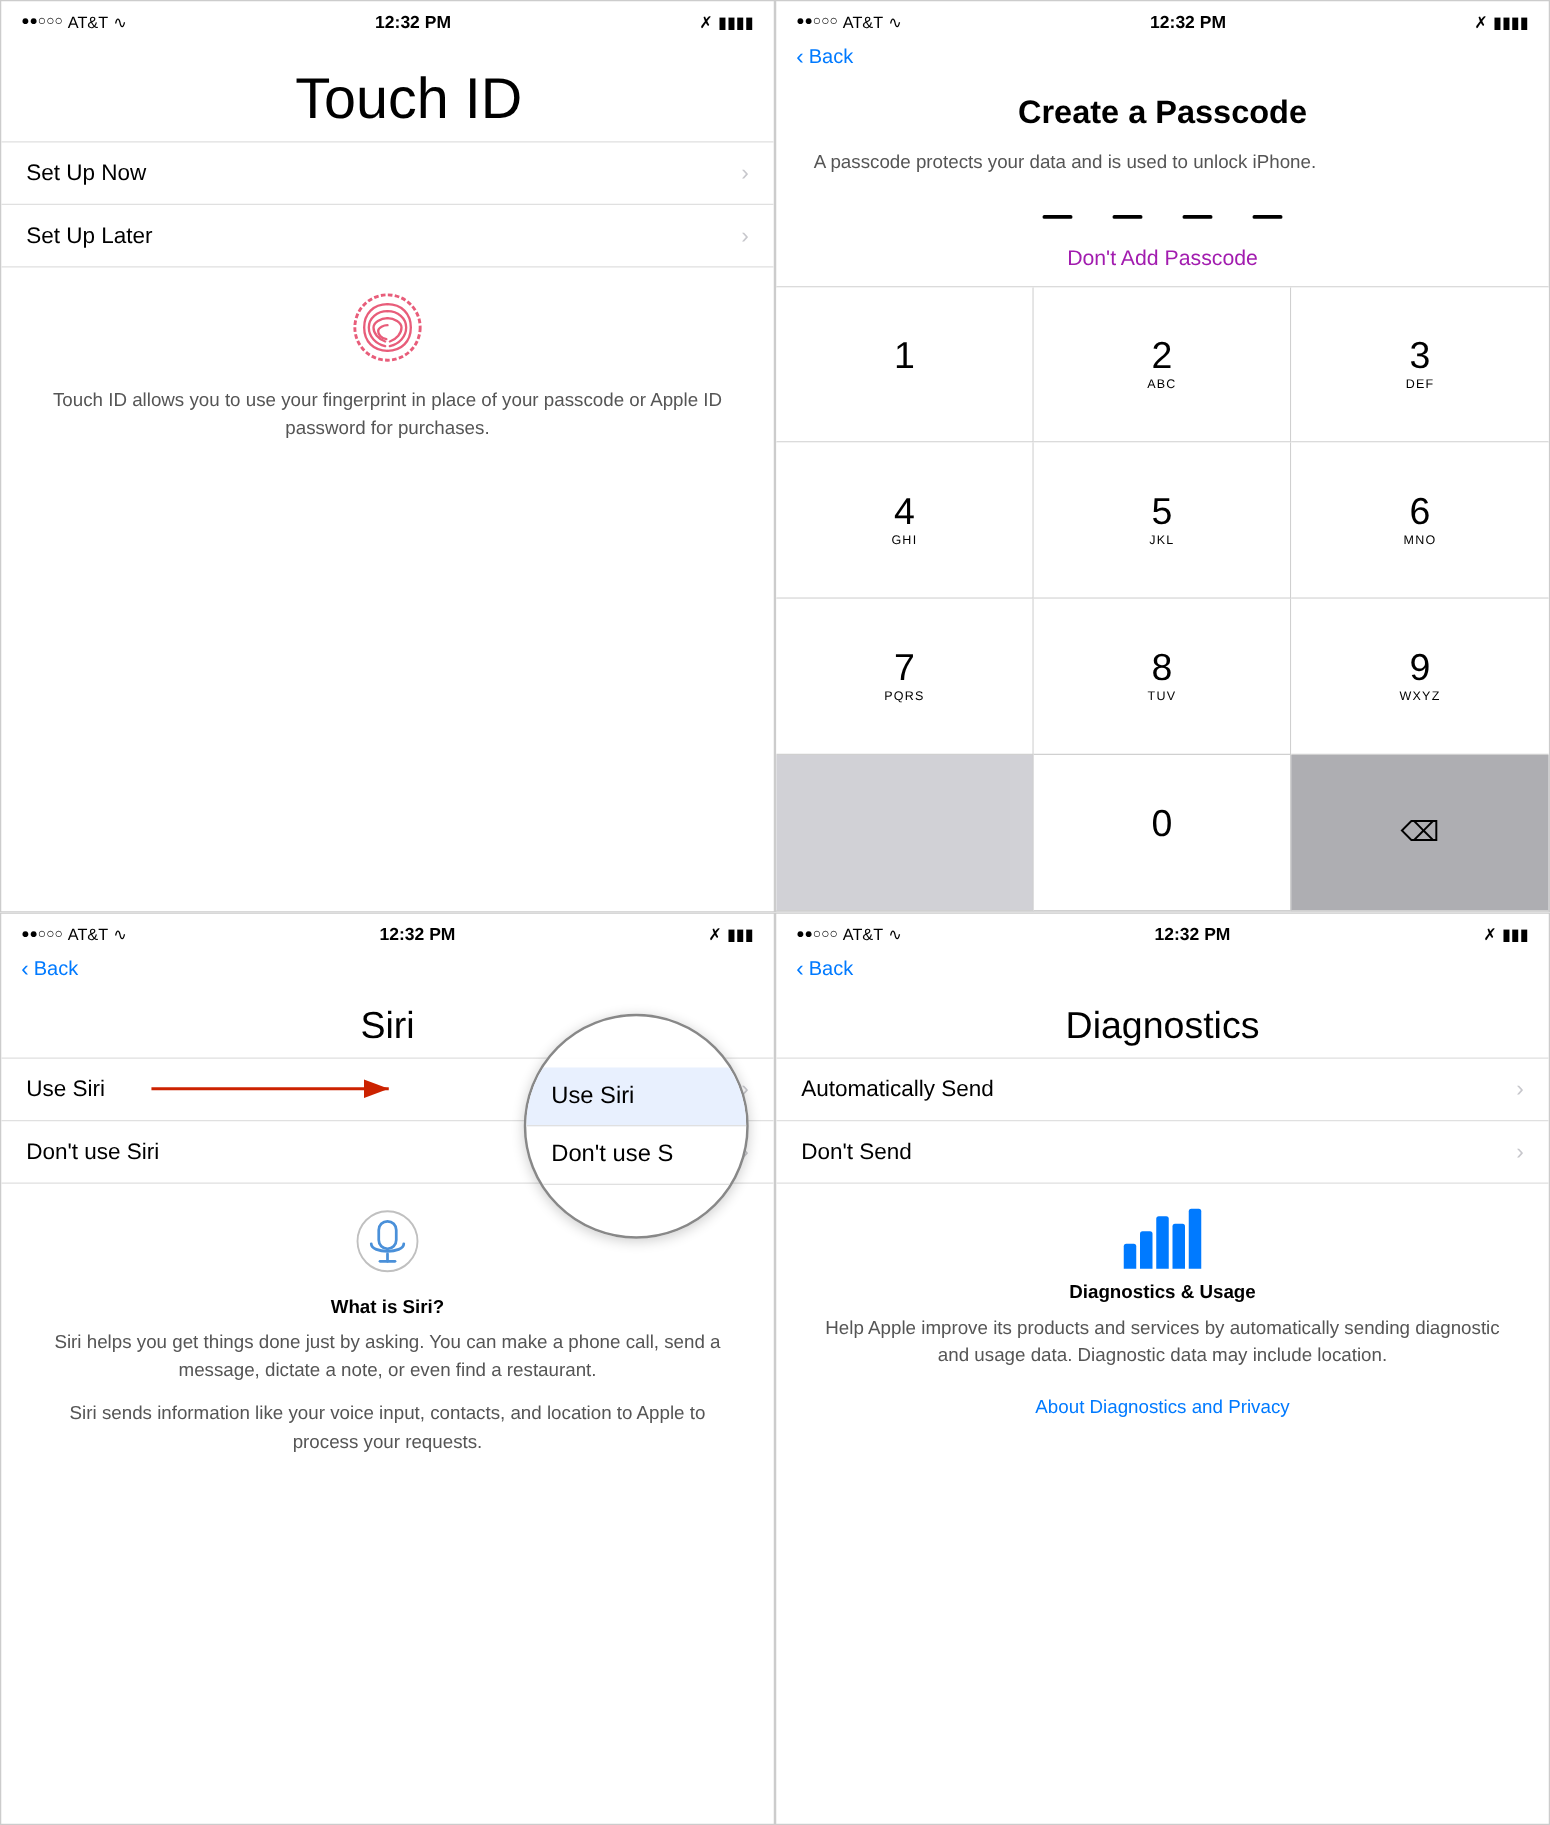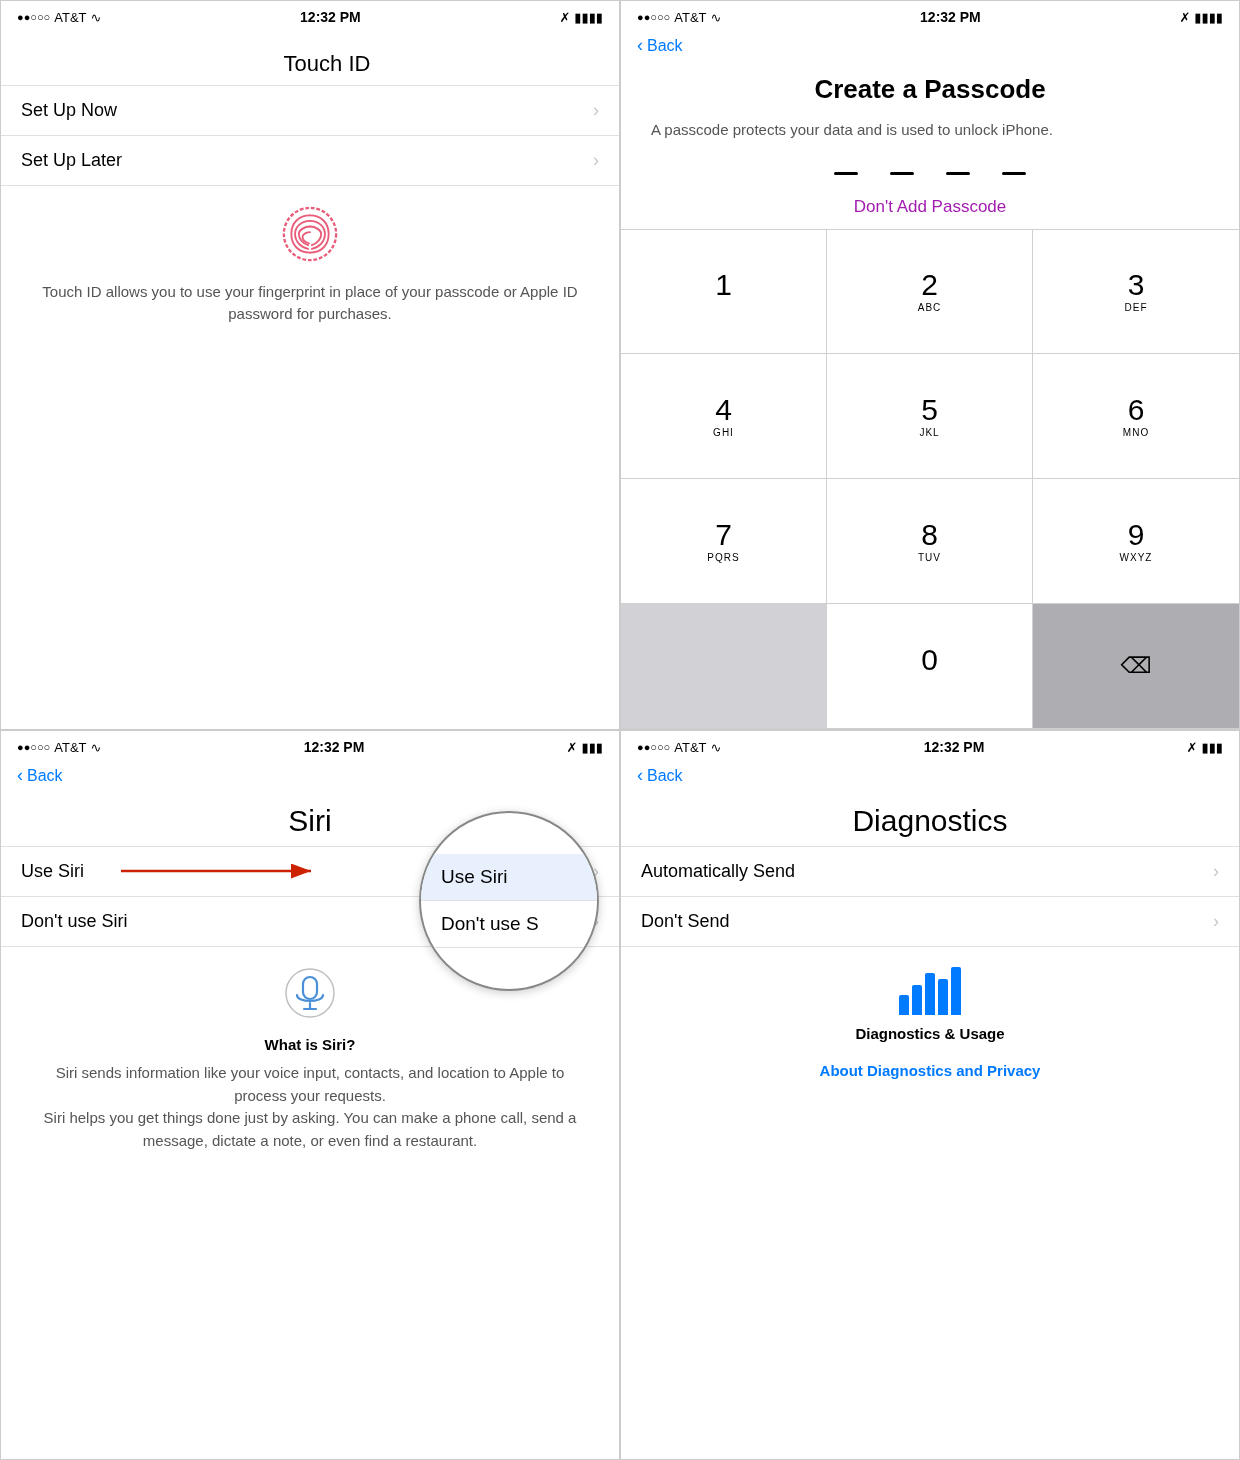--- a/index.html
+++ b/index.html
@@ -90,21 +90,21 @@
     }
 
     
     .fingerprint-icon {
       width: 56px;
       height: 56px;
       margin: 0 auto 12px;
     }
 
     
-    #panel-touch-id .panel-title { font-size: 22px; margin-top: 10px; margin-left: 34px; }
+    #panel-touch-id .panel-title { font-size: 46px; margin-top: 10px; margin-left: 34px; }
 
     
     .passcode-dots {
       display: flex;
       justify-content: center;
       gap: 32px;
       padding: 20px 0 10px;
     }
     .passcode-dash {
       width: 24px;
@@ -211,21 +211,20 @@
       width: 10px;
       background: #007aff;
       border-radius: 2px 2px 0 0;
     }
     .about-link {
       color: #007aff;
       text-align: center;
       font-size: 15px;
       padding-top: 8px;
       cursor: pointer;
-      font-weight: bold;
     }
   </style>
 </head>
 <body>
 
 <div class="panel" id="panel-touch-id">
 
   <div class="status-bar">
     <div class="status-left">
       <span style="font-size:11px;">●●○○○</span>
@@ -384,22 +383,22 @@
   <div class="desc-area">
     
     <svg class="siri-icon" viewBox="0 0 52 52" xmlns="http://www.w3.org/2000/svg">
       <circle cx="26" cy="26" r="24" fill="none" stroke="#c0c0c0" stroke-width="1.5"></circle>
       <rect x="19" y="10" width="14" height="22" rx="7" fill="none" stroke="#4a90d9" stroke-width="2.2"></rect>
       <path d="M13 28 C13 36 39 36 39 28" fill="none" stroke="#4a90d9" stroke-width="2.2" stroke-linecap="round"></path>
       <line x1="26" y1="36" x2="26" y2="42" stroke="#4a90d9" stroke-width="2.2" stroke-linecap="round"></line>
       <line x1="20" y1="42" x2="32" y2="42" stroke="#4a90d9" stroke-width="2.2" stroke-linecap="round"></line>
     </svg>
     <div class="desc-title">What is Siri?</div>
+    <p style="margin-bottom:12px;">Siri helps you get things done just by asking. You can make a phone call, send a message, dictate a note, or even find a restaurant.</p>
     <p>Siri sends information like your voice input, contacts, and location to Apple to process your requests.</p>
-    <p style="margin-bottom:12px;">Siri helps you get things done just by asking. You can make a phone call, send a message, dictate a note, or even find a restaurant.</p>
   </div>
 
   <div style="position:absolute; left:120px; top:100px; z-index:11; pointer-events:none;">
     <svg width="220" height="80">
       <defs>
         <marker id="arrowhead" markerWidth="8" markerHeight="6" refX="8" refY="3" orient="auto">
           <polygon points="0 0, 8 3, 0 6" fill="#cc2200"></polygon>
         </marker>
       </defs>
       <line x1="0" y1="40" x2="190" y2="40" stroke="#cc2200" stroke-width="2.5" marker-end="url(#arrowhead)"></line>
@@ -447,15 +446,16 @@
   <div class="desc-area">
 
     <div class="diagnostics-icon">
       <div class="diag-bar" style="height:20px;"></div>
       <div class="diag-bar" style="height:30px;"></div>
       <div class="diag-bar" style="height:42px;"></div>
       <div class="diag-bar" style="height:36px;"></div>
       <div class="diag-bar" style="height:48px;"></div>
     </div>
     <div class="desc-title">Diagnostics &amp; Usage</div>
+    <p style="margin-bottom:10px;">Help Apple improve its products and services by automatically sending diagnostic and usage data. Diagnostic data may include location.</p>
     <div class="about-link">About Diagnostics and Privacy</div>
   </div>
 </div>
 
 </body></html>

